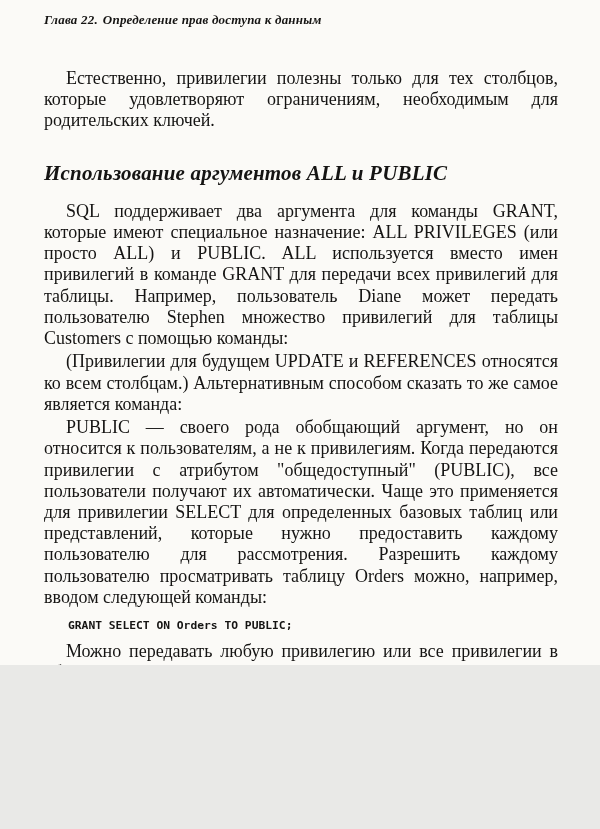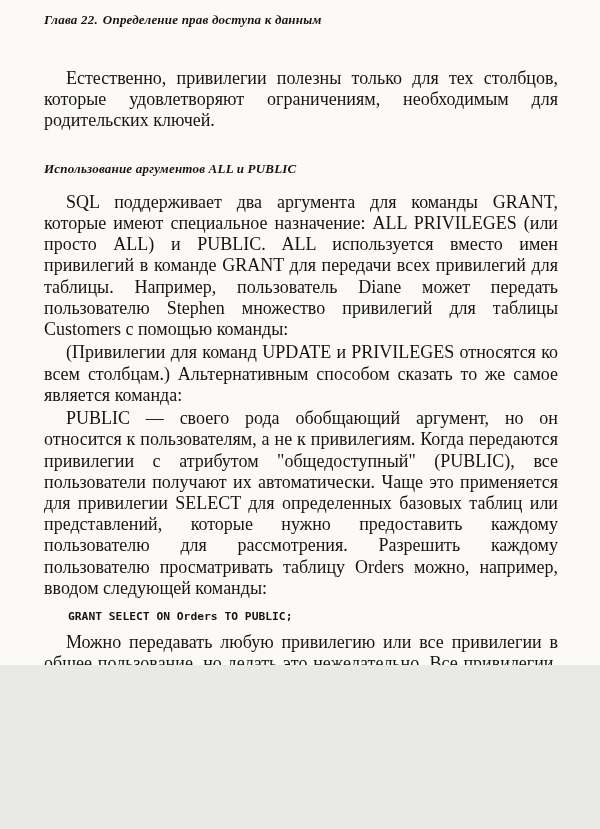--- a/index.html
+++ b/index.html
@@ -28,21 +28,21 @@
     text-align: justify; text-indent: 22px;
     margin: 0 0 2px 0;
   }
   .code {
     font-family: "DejaVu Sans Mono", monospace;
     font-size: 11.3px; font-weight: bold;
     margin: 9px 0 9px 24px;
     white-space: pre;
   }
   h2.section-heading {
-    font-size: 13px; font-weight: bold; font-style: italic;
+    font-size: 21px; font-weight: bold; font-style: italic;
     letter-spacing: 0.2px;
     margin: 27px 0 15px 0;
   }
   .footer {
     margin-top: auto;
     padding-bottom: 8px;
   }
   .page-number {
     font-size: 14.5px; font-weight: bold;
     margin: 0 0 10px 0;
@@ -60,21 +60,21 @@
   <div class="header-rule"></div>
 
 
   <p class="body-par">Естественно, привилегии полезны только для тех столбцов, которые удовлетворяют ограничениям, необходимым для родительских ключей.</p>
 
   <h2 class="section-heading">Использование аргументов ALL и PUBLIC</h2>
 
   <p class="body-par">SQL поддерживает два аргумента для команды GRANT, которые имеют специальное назначение: ALL PRIVILEGES (или просто ALL) и PUBLIC. ALL используется вместо имен привилегий в команде GRANT для передачи всех привилегий для таблицы. Например, пользователь Diane может передать пользователю Stephen множество привилегий для таблицы Customers с помощью команды:</p>
 
 
-  <p class="body-par">(Привилегии для команд UPDATE и PRIVILEGES относятся ко всем столбцам.) Альтернативным способом сказать то же самое является команда:</p>
+  <p class="body-par">(Привилегии для будущем UPDATE и REFERENCES относятся ко всем столбцам.) Альтернативным способом сказать то же самое является команда:</p>
 
 
   <p class="body-par">PUBLIC — своего рода обобщающий аргумент, но он относится к пользователям, а не к привилегиям. Когда передаются привилегии с атрибутом "общедоступный" (PUBLIC), все пользователи получают их автоматически. Чаще это применяется для привилегии SELECT для определенных базовых таблиц или представлений, которые нужно предоставить каждому пользователю для рассмотрения. Разрешить каждому пользователю просматривать таблицу Orders можно, например, вводом следующей команды:</p>
 
   <div class="code">GRANT SELECT ON Orders TO PUBLIC;</div>
 
   <p class="body-par">Можно передавать любую привилегию или все привилегии в общее пользование, но делать это нежелательно. Все привилегии, за исключением SELECT, разрешают пользователю изменять (или, в случае REFERENCES, ограничивать) содержимое таблицы. Разрешение всем пользователям изменять содержимое таблиц влечет за собой множество проблем. Даже в небольшой компании предпочтительнее передача привилегий каждому пользователю индивидуально, а не всем сразу. При применении ключевого слова PUBLIC речь идет не только обо всех существующих пользователях. Любой новый пользователь, подключаемый к системе, автоматически получает все привилегии, назначенные с применением ключевого слова PUBLIC. Поэтому для ограничения доступа к таблице в любое время — либо только сейчас, либо в будущем — лучше передать привилегии пользователям, применяя метод, отличный от SELECT.</p>
 
 
 

